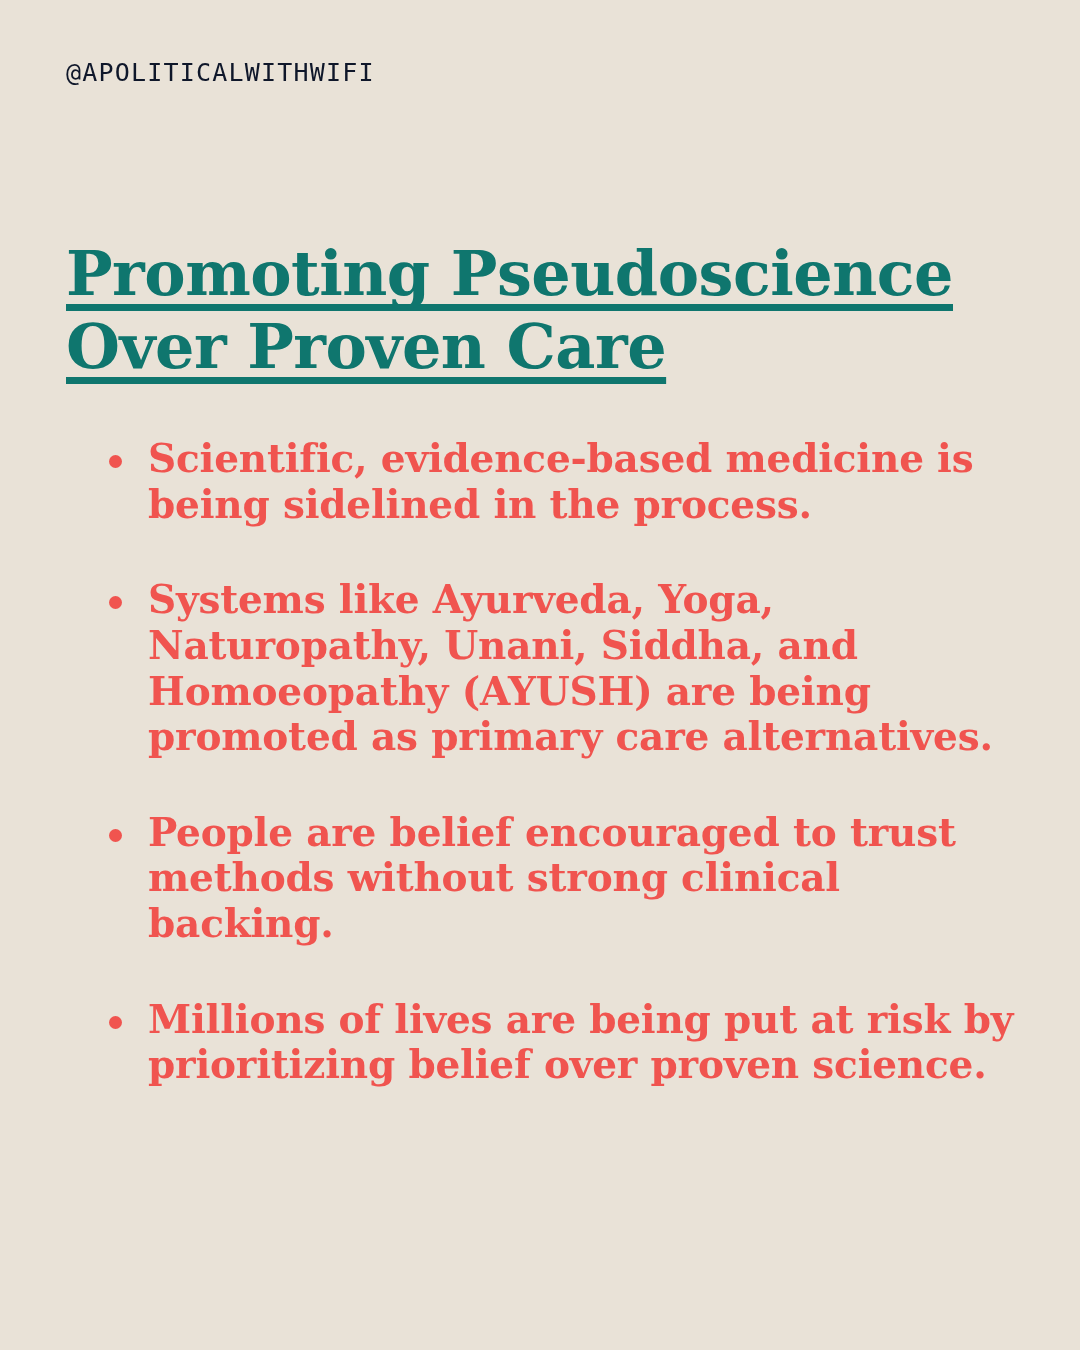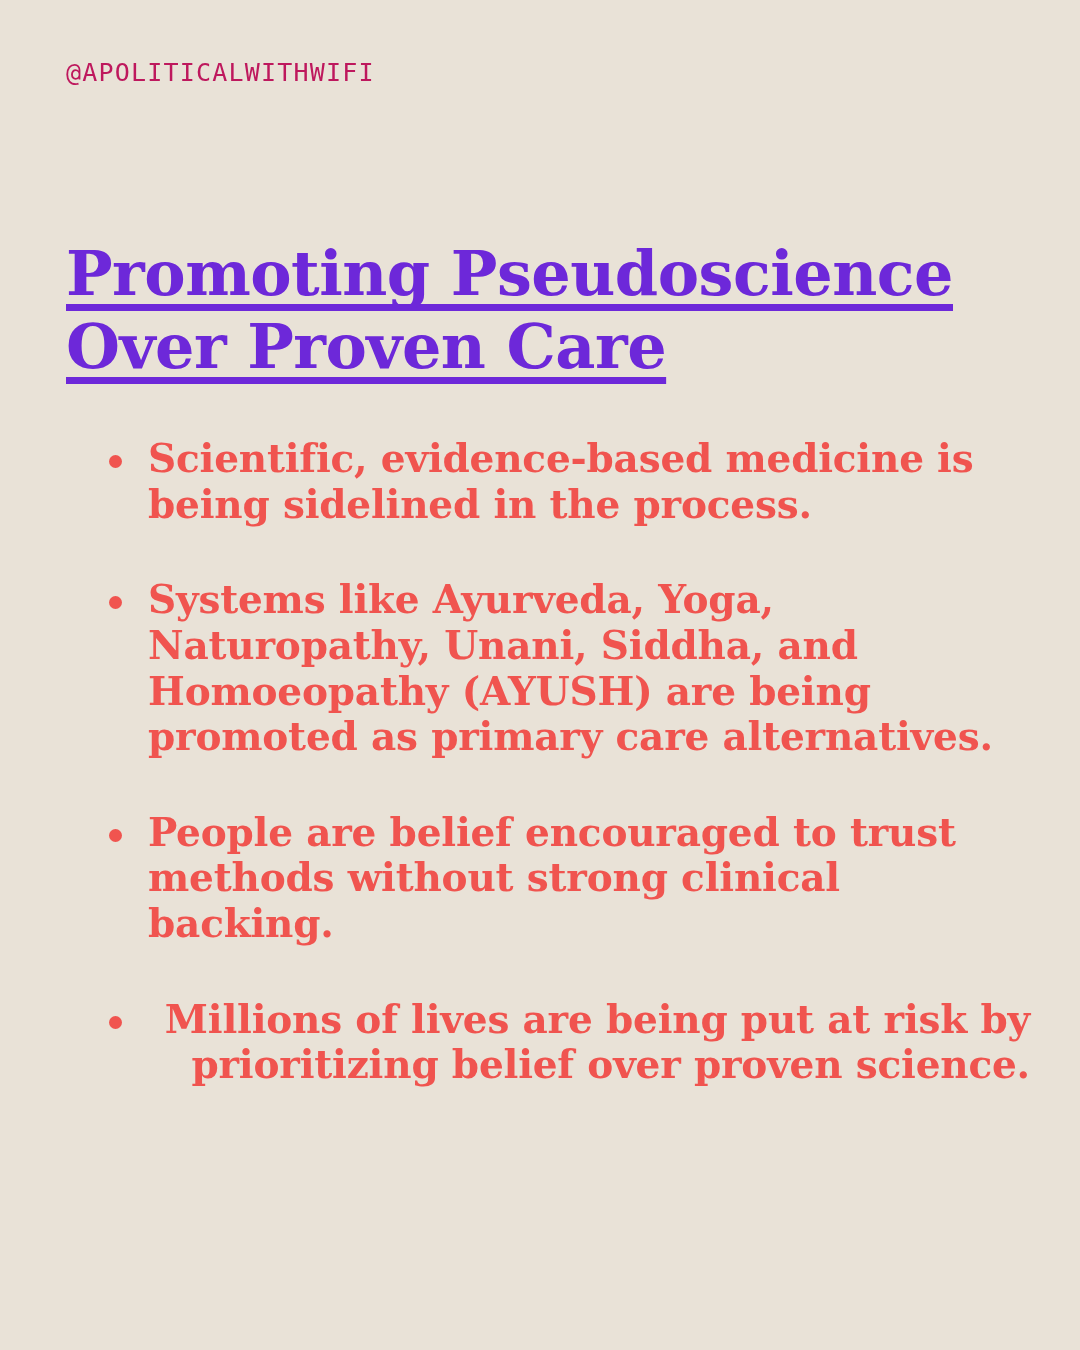--- a/index.html
+++ b/index.html
@@ -24,38 +24,38 @@
   }
 
   
   .handle {
     position: absolute;
     left: 66px;
     top: 58px;
     font-family: "DejaVu Sans Mono", "Liberation Mono", monospace;
     font-size: 25px;
     letter-spacing: 1.2px;
-    color: #be185d;
+    color: #0f172a;
     font-weight: 400;
     white-space: nowrap;
   }
 
   
   .title-wrap {
     position: absolute;
     left: 66px;
     top: 238px;
     width: 960px;
   }
   .title {
     font-family: "DejaVu Serif", "Liberation Serif", serif;
     font-weight: 700;
     font-size: 62px;
     line-height: 1.17;
-    color: #6d28d9;
+    color: #0f766e;
     letter-spacing: -0.5px;
     margin: 0;
     text-decoration: underline;
     text-decoration-thickness: 7px;
     text-underline-offset: 9px;
     text-decoration-skip-ink: none;
   }
 
   
   .bullets {
@@ -73,21 +73,20 @@
     margin-bottom: 50px;
     color: #f0544f;
     font-family: "DejaVu Serif", "Liberation Serif", serif;
     font-weight: 700;
     font-size: 39px;
     line-height: 1.17;
     letter-spacing: -0.2px;
   }
   .bullet:last-child {
     margin-bottom: 0;
-    text-align: right;
   }
   .bullet-dot {
     position: absolute;
     left: 9px;
     top: 19px;
     width: 13px;
     height: 13px;
     border-radius: 50%;
     background: #f0544f;
   }

